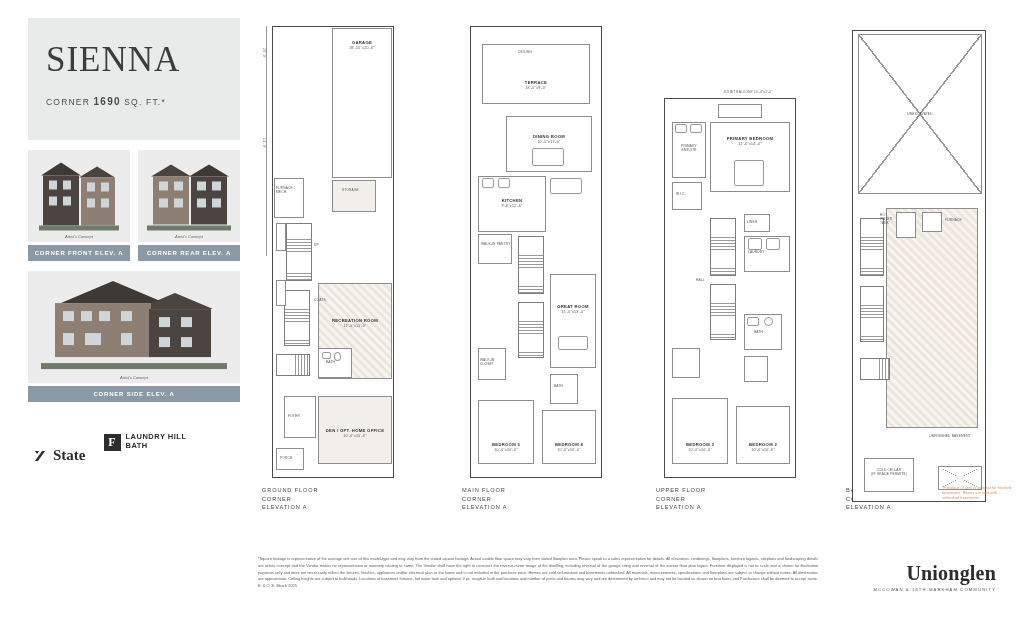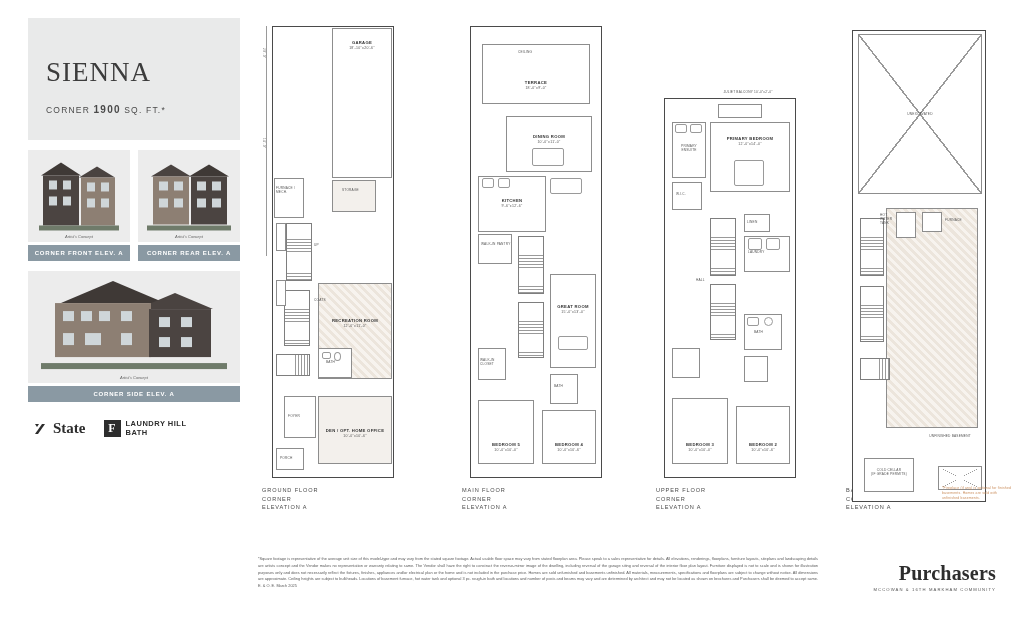--- a/index.html
+++ b/index.html
@@ -47,25 +47,25 @@
     height: 122px;
   }
   .model-the {
     font-family: "Liberation Serif", serif;
     font-size: 15px;
     color: #4a4a4a;
     letter-spacing: 0.5px;
   }
   .model-name {
     font-family: "Liberation Serif", serif;
-    font-size: 27px;
+    font-size: 35px;
     color: #3c3c3c;
     letter-spacing: 1px;
     line-height: 1.15;
-    margin-top: 19px;
+    margin-top: 2px;
   }
   .model-area {
     font-size: 8.5px;
     letter-spacing: 1.2px;
     margin-top: 16px;
     color: #4a4a4a;
   }
   .model-area b { font-size: 10px; }
 
   .elev-row {
@@ -122,21 +122,21 @@
   .logo-row {
     display: flex;
     align-items: center;
     gap: 18px;
     margin-top: 18px;
     padding-left: 4px;
   }
   .logo-state {
     display: flex; align-items: center; gap: 5px;
     font-family: "Liberation Serif", serif;
-    font-size: 15px; color: #2d2d2d; font-weight: bold;
+    font-size: 15px; color: #2d2d2d; font-weight: bold; margin-top: 27px;
   }
   .logo-fhh {
     display: flex; align-items: center; gap: 5px;
   }
   .fhh-mark {
     width: 17px; height: 17px;
     background: #2d2d2d; color: #fff;
     font-size: 12px; font-weight: bold;
     display: flex; align-items: center; justify-content: center;
     font-family: "Liberation Serif", serif;
@@ -284,21 +284,21 @@
 
 <div class="page">
 
   <div class="left-panel">
 
 
     <div class="model-block">
       <div class="model-name">SIENNA</div>
       <div class="model-area">
         <span>CORNER</span>
-        <b>1900</b>
+        <b>1690</b>
         <span>SQ. FT.*</span>
       </div>
     </div>
 
     <div class="elev-row">
 
       <div class="elev-card">
         <div class="elev-img">
           <div class="house" style="width:80px;height:76px;">
             <div style="position:absolute;left:2px;top:6px;width:0;height:0;border-left:20px solid transparent;border-right:20px solid transparent;border-bottom:13px solid #3f3936;"></div>
@@ -606,17 +606,17 @@
       <div>BASEMENT</div>
       <div>CORNER</div>
       <div>ELEVATION A</div>
     </div>
     <div class="basement-note" style="left:96px;top:468px;width:70px;">*Fireplace (if any) is optional for finished basements. Homes are sold with unfinished basements.</div>
   </div>
 
   <div class="disclaimer">*Square footage is representative of the average unit size of this model-type and may vary from the stated square footage. Actual usable floor space may vary from stated floorplan area. Please speak to a sales representative for details. All elevations, renderings, floorplans, furniture layouts, siteplans and landscaping details are artists concept and the Vendor makes no representation or warranty relating to same. The Vendor shall have the right to construct the reverse-mirror image of the dwelling, including reversal of the garage siting and reversal of the interior floor plan layout. Furniture displayed is not to scale and is shown for illustration purposes only and does not necessarily reflect the fixtures, finishes, appliances and/or electrical plan or the home and is not included in the purchase price. Homes are sold unfurnished and basements unfinished. All materials, measurements, specifications and floorplans are subject to change without notice. All dimensions are approximate. Ceiling heights are subject to bulkheads. Locations of basement furnace, hot water tank and optional 3 pc. rough-in bath and locations and number of posts and beams may vary and are determined by architect and may not be located as shown on brochures and Purchasers shall be deemed to accept same. E. &amp; O. E. March 2025</div>
 
   <div class="union-logo">
-    <div class="union-name">Purchasers</div>
+    <div class="union-name">Unionglen</div>
     <div class="union-tag">MCCOWAN &amp; 16TH MARKHAM COMMUNITY</div>
   </div>
 
 </div>
 
 </body></html>

